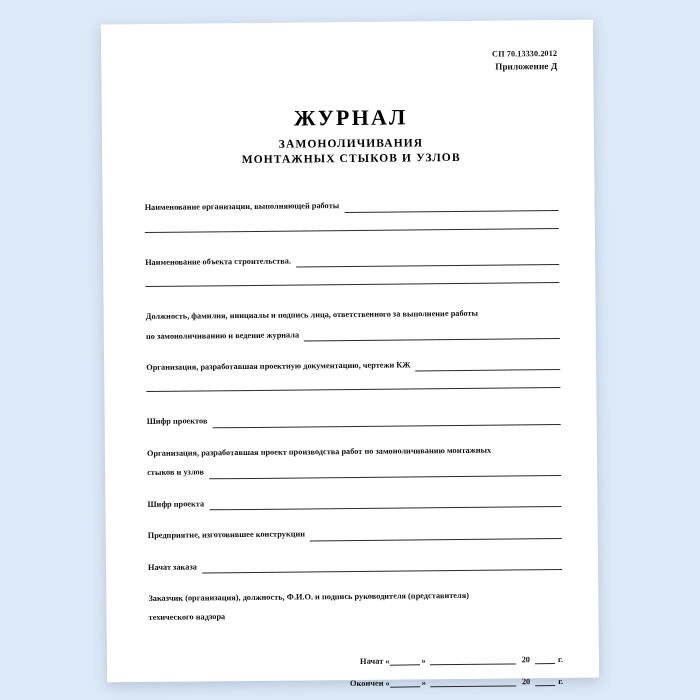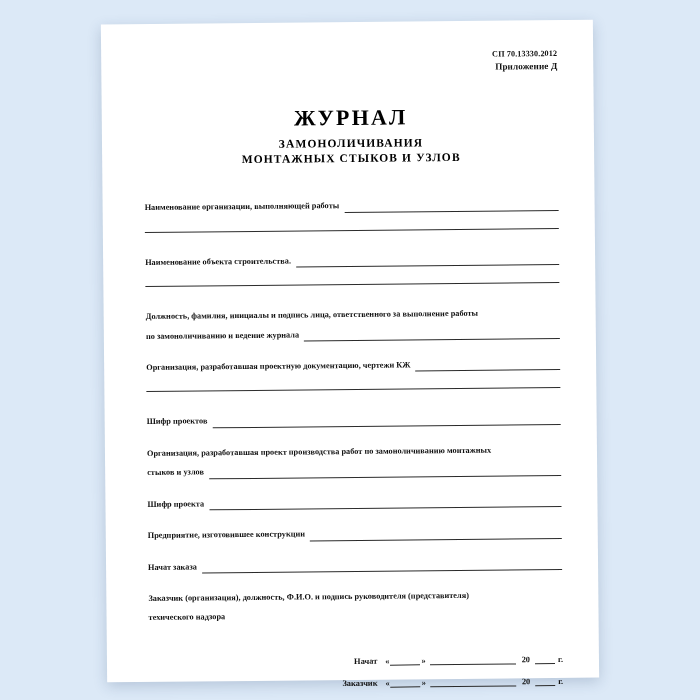--- a/index.html
+++ b/index.html
@@ -129,21 +129,21 @@
     font-weight: 700;
     color: #111;
   }
   .footer-row {
     display: flex;
     justify-content: flex-end;
     align-items: flex-end;
     margin-bottom: 13px;
     white-space: nowrap;
   }
-  .f-word { padding-right: 8px; }
+  .f-word { padding-right: 2px; }
   .f-blank-sm {
     display: inline-block;
     width: 30px;
     border-bottom: 1px solid #2b2b2b;
     height: 8px;
     margin: 0 1px;
   }
   .f-blank-md {
     display: inline-block;
     width: 86px;
@@ -285,21 +285,21 @@
             <span class="f-word">Начат</span>
             <span>«</span>
             <span class="f-blank-sm"></span>
             <span>»</span>
             <span class="f-blank-md"></span>
             <span class="f-year">20</span>
             <span class="f-blank-xs"></span>
             <span>г.</span>
           </div>
           <div class="footer-row">
-            <span class="f-word">Заказчик</span>
+            <span class="f-word">Окончен</span>
             <span>«</span>
             <span class="f-blank-sm"></span>
             <span>»</span>
             <span class="f-blank-md"></span>
             <span class="f-year">20</span>
             <span class="f-blank-xs"></span>
             <span>г.</span>
           </div>
         </div>
 

